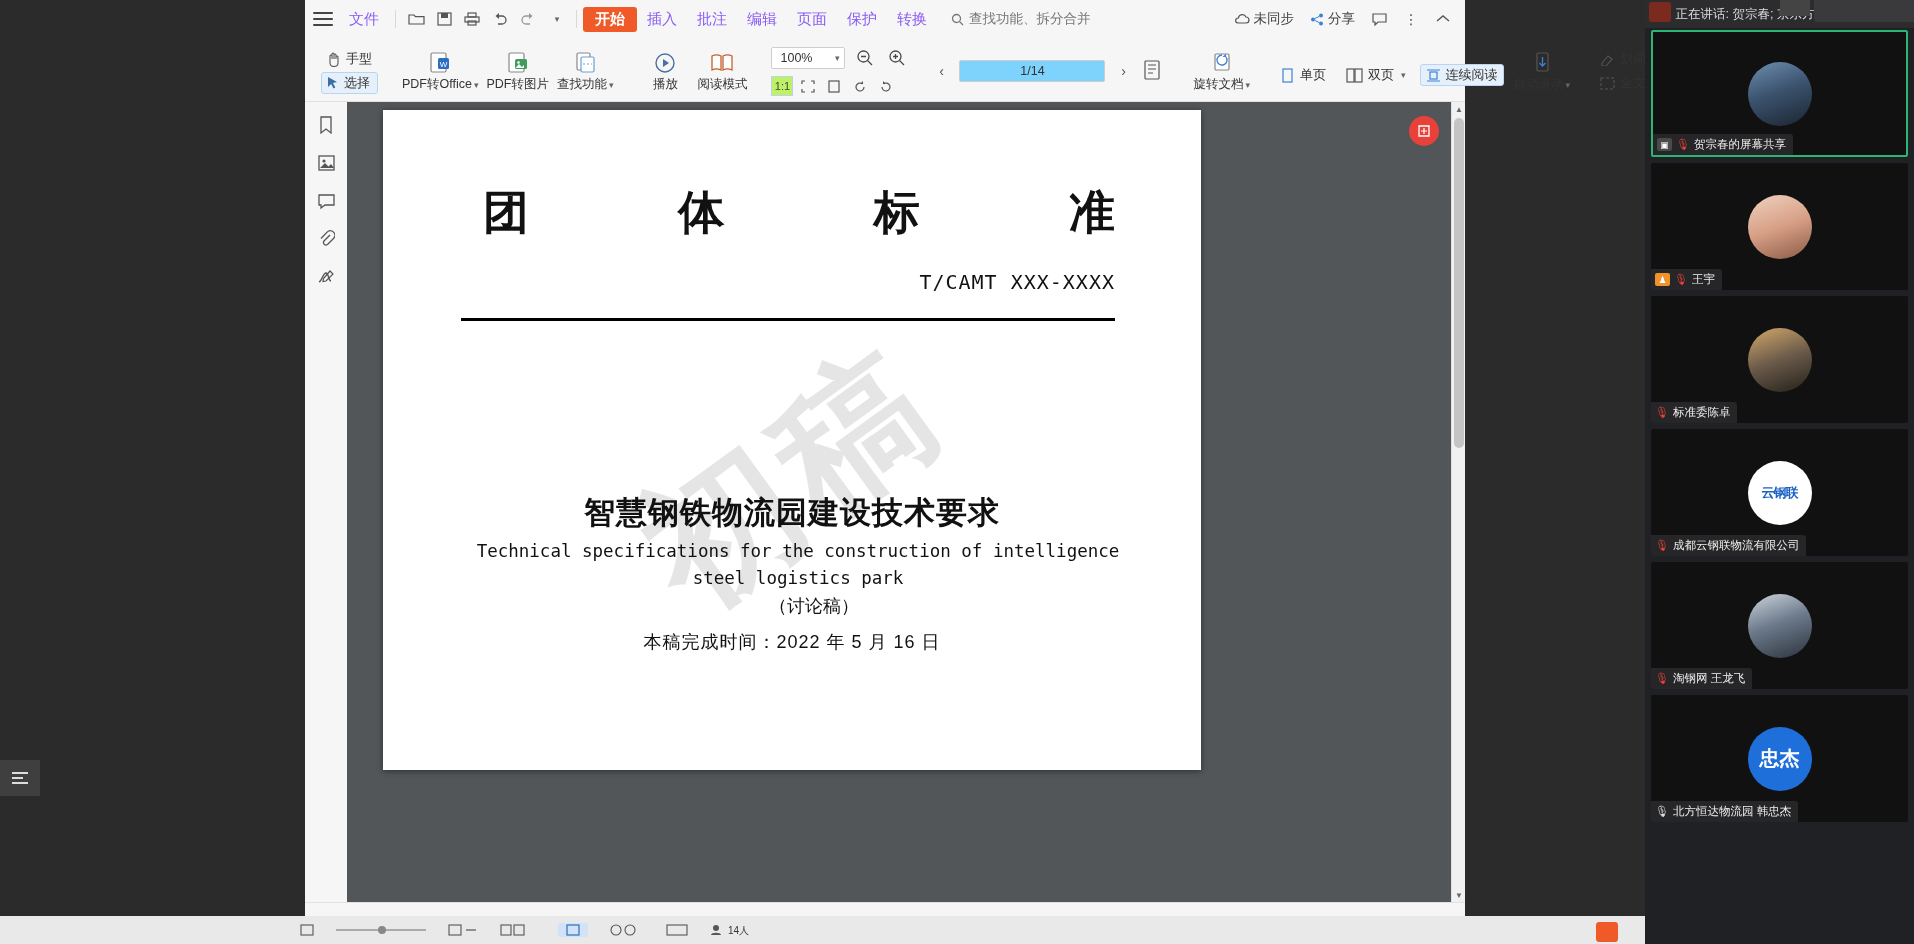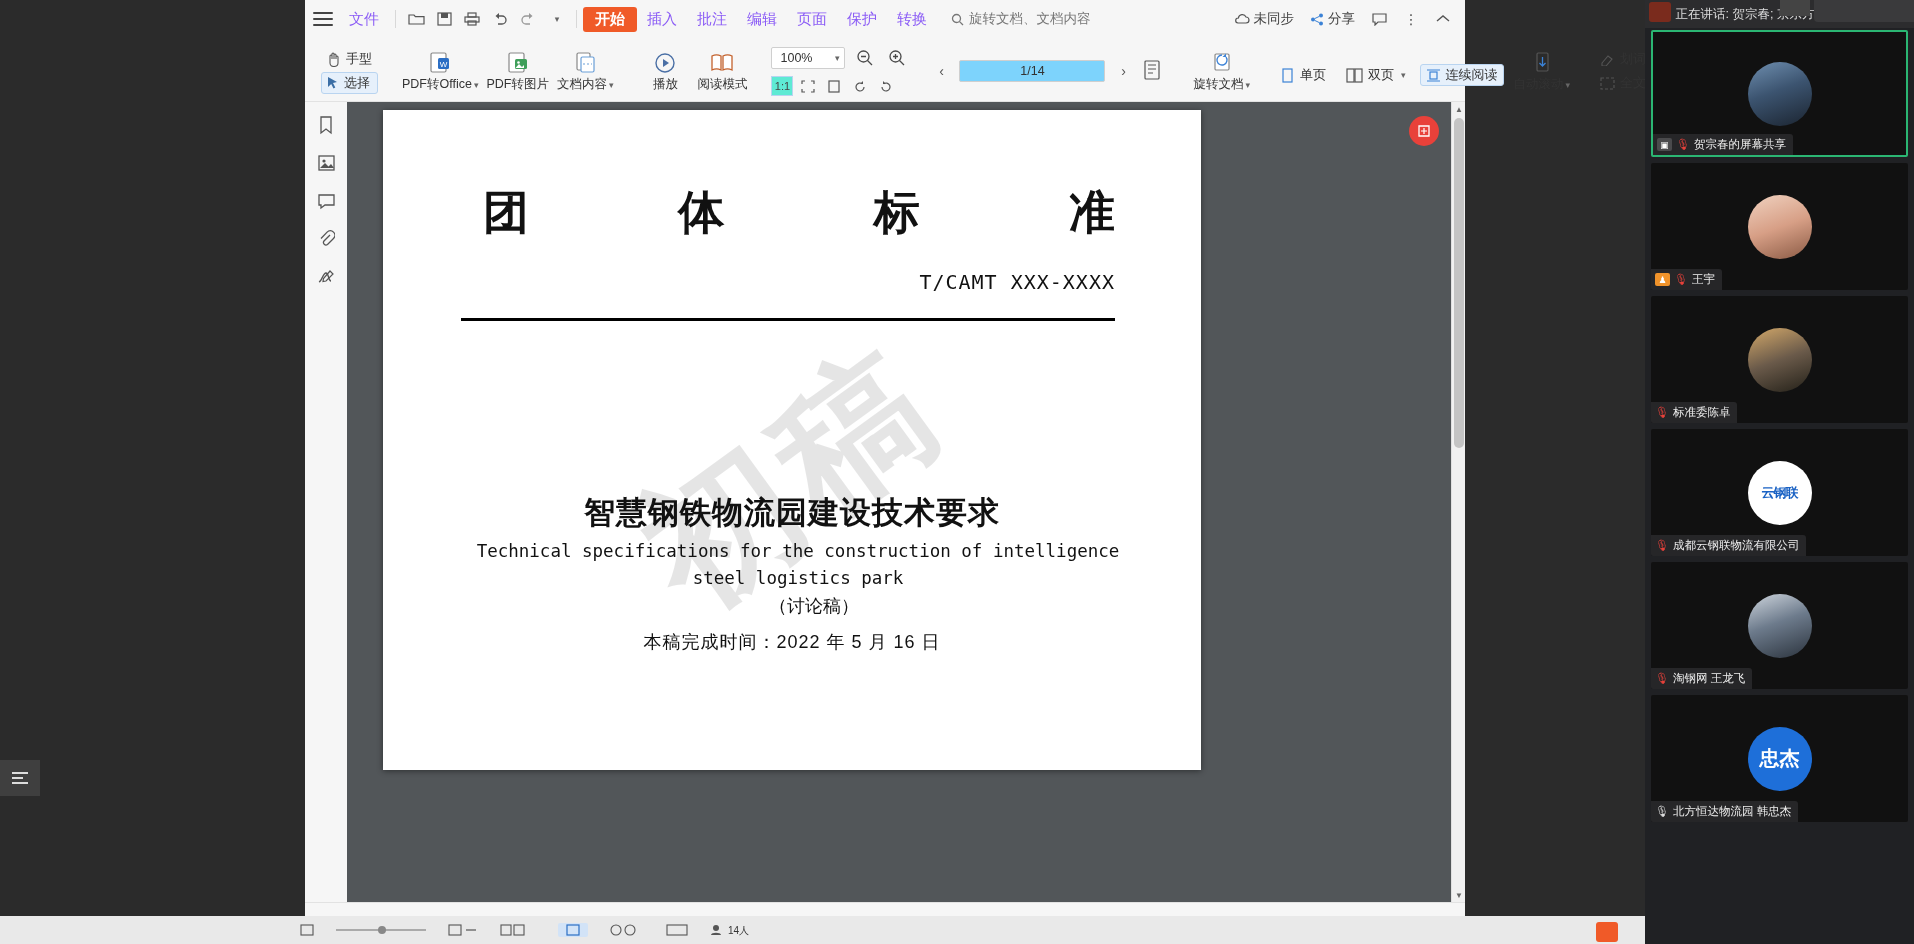--- a/index.html
+++ b/index.html
@@ -84,21 +84,21 @@
     font-size: 12.5px; color: #333; border-radius: 2px;
   }
   .circ-btn {
     width: 24px; height: 24px; border-radius: 50%;
     display: flex; align-items: center; justify-content: center; color: #555; font-size: 14px;
   }
   .sq-btn {
     width: 22px; height: 20px; display: flex; align-items: center; justify-content: center;
     border: 1px solid transparent; color: #444; font-size: 11px;
   }
-  .sq-btn.sel { background: #5eead4; border-color: #b9d4f0; }
+  .sq-btn.sel { background: #bef264; border-color: #b9d4f0; }
 
   
   .doc-area { flex: 1; display: flex; position: relative; background: #525659; overflow: hidden; }
   .left-rail {
     width: 42px; background: #f6f6f6; display: flex; flex-direction: column;
     align-items: center; padding-top: 10px; gap: 12px;
   }
   .rail-icon { width: 26px; height: 26px; display: flex; align-items: center; justify-content: center; color: #555; }
 
   .page-scroll { flex: 1; position: relative; background: #525659; overflow: hidden; }
@@ -300,21 +300,21 @@
       <div class="menu-item">编辑</div>
       <div class="menu-item">页面</div>
       <div class="menu-item">保护</div>
       <div class="menu-item">转换</div>
 
       <div class="search-box">
         <svg width="13" height="13" viewBox="0 0 13 13">
             <circle cx="5.5" cy="5.5" r="4" fill="none" stroke="#777" stroke-width="1.3"></circle>
             <path d="M8.6 8.6L12 12" stroke="#777" stroke-width="1.3"></path>
           </svg>
-        <span>旋转文档、文档内容</span>
+        <span>查找功能、拆分合并</span>
       </div>
 
       <div class="right-tools">
         <div class="rt-item">
           <svg width="16" height="12" viewBox="0 0 16 12">
               <path d="M4 10h8a3 3 0 000-6 4 4 0 00-7.6 1A2.5 2.5 0 004 10z" fill="none" stroke="#555" stroke-width="1.2"></path>
             </svg>
           <span>未同步</span>
         </div>
         <div class="rt-item">
@@ -384,21 +384,21 @@
           <span>PDF转图片</span>
         </div>
         <div class="rb-big">
           <span class="glyph">
             <svg width="26" height="24" viewBox="0 0 26 24">
                 <rect x="5" y="2" width="13" height="17" rx="1.5" fill="#fff" stroke="#888" stroke-width="1.2"></rect>
                 <rect x="9" y="6" width="13" height="15" rx="1.5" fill="#fff" stroke="#6a9fd8" stroke-width="1.2"></rect>
                 <path d="M11 13h9" stroke="#6a9fd8" stroke-width="1.2" stroke-dasharray="2 2"></path>
               </svg>
           </span>
-          <span><span>文档内容</span><span class="caret">▾</span></span>
+          <span><span>查找功能</span><span class="caret">▾</span></span>
         </div>
       </div>
 
       <div class="rb-sep"></div>
 
       <div class="rb-group">
         <div class="rb-big">
           <span class="glyph">
             <svg width="24" height="24" viewBox="0 0 24 24">
                 <circle cx="12" cy="12" r="9" fill="none" stroke="#4a6fa5" stroke-width="1.4"></circle>

